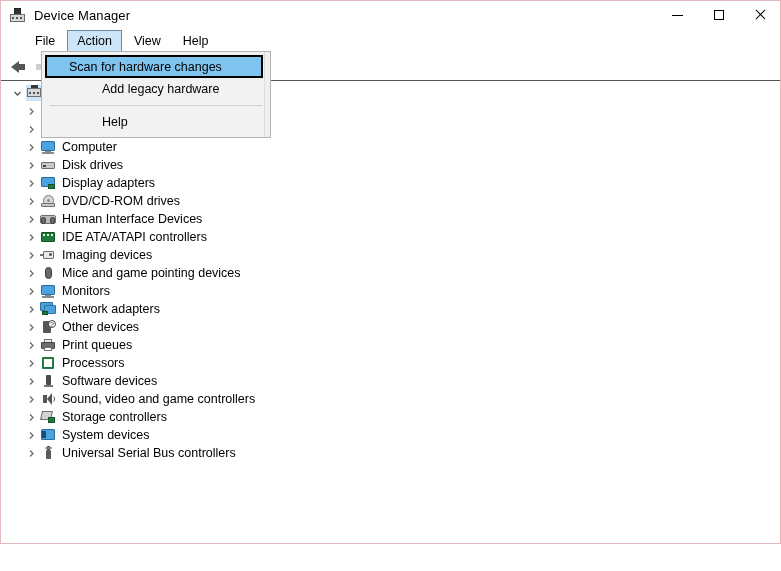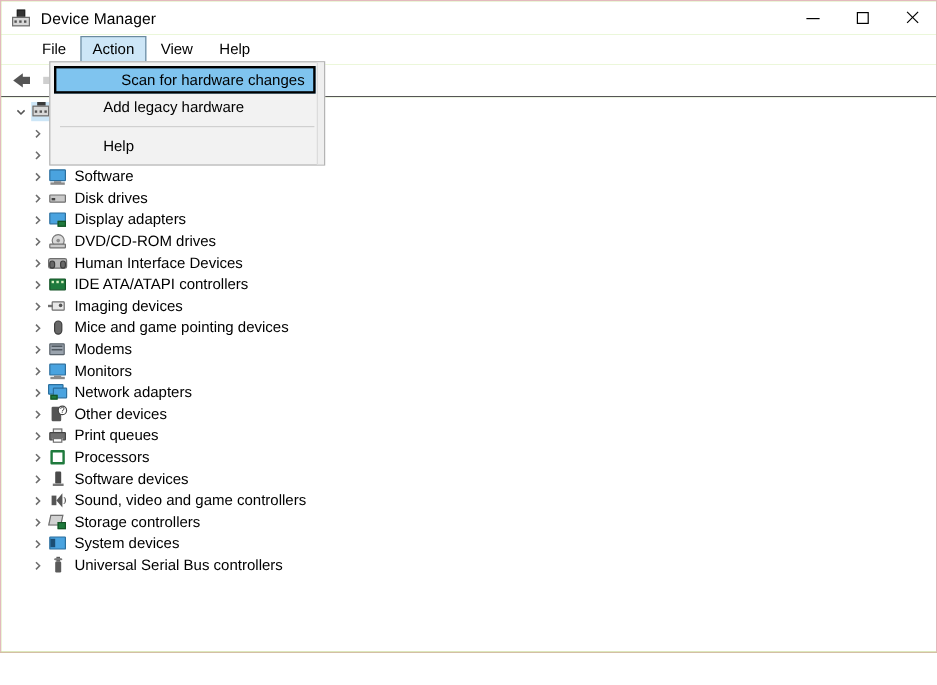--- a/index.html
+++ b/index.html
@@ -192,30 +192,30 @@
     border:1px solid #b4b4b4;
     z-index:60;
     box-sizing:border-box;
     padding:3px 0 4px 0;
   }
   #dropdown-scroll{
     position:absolute;right:0;top:0;bottom:0;width:5px;background:#efefef;border-left:1px solid #dcdcdc;
   }
   .dd-item{
     height:22px;display:flex;align-items:center;
-    padding-left:44px;
+    padding-left:60px;
     font-size:12.5px;color:#000;
     box-sizing:border-box;
   }
   .dd-item.highlight{
     background:#7fc4ef;
     border:2px solid #000;
     margin:0 7px 0 3px;
     height:23px;
-    padding-left:54px;
+    padding-left:22px;
   }
   .dd-sep{
     height:1px;background:#d0d0d0;margin:5px 8px 5px 8px;
   }
   
   #statusbar{
     height:27px;flex:0 0 27px;
     background:#f0f0f0;
     border-top:1px solid #c8c8c8;
     display:flex;align-items:stretch;
@@ -322,21 +322,21 @@
         <span class="chev">
             <svg width="9" height="9" viewBox="0 0 9 9">
               <polyline points="3,1.5 6,4.5 3,7.5" fill="none" stroke="#6d6d6d" stroke-width="1.3"></polyline>
             </svg>
           </span>
         <span class="ticon">
             <span class="mon"></span>
             <span class="mon-stand"></span>
             <span class="mon-base"></span>
           </span>
-        <span class="tlabel">Software</span>
+        <span class="tlabel">Computer</span>
       </div>
 
       <div class="tnode child">
         <span class="chev">
             <svg width="9" height="9" viewBox="0 0 9 9">
               <polyline points="3,1.5 6,4.5 3,7.5" fill="none" stroke="#6d6d6d" stroke-width="1.3"></polyline>
             </svg>
           </span>
         <span class="ticon">
             <span class="drive"></span>
@@ -421,32 +421,20 @@
             <svg width="9" height="9" viewBox="0 0 9 9">
               <polyline points="3,1.5 6,4.5 3,7.5" fill="none" stroke="#6d6d6d" stroke-width="1.3"></polyline>
             </svg>
           </span>
         <span class="ticon">
             <span class="mouse"></span>
           </span>
         <span class="tlabel">Mice and game pointing devices</span>
       </div>
 
-      <div class="tnode child">
-        <span class="chev">
-            <svg width="9" height="9" viewBox="0 0 9 9">
-              <polyline points="3,1.5 6,4.5 3,7.5" fill="none" stroke="#6d6d6d" stroke-width="1.3"></polyline>
-            </svg>
-          </span>
-        <span class="ticon">
-            <span class="modem"></span>
-            <span class="modem-s"></span>
-          </span>
-        <span class="tlabel">Modems</span>
-      </div>
 
       <div class="tnode child">
         <span class="chev">
             <svg width="9" height="9" viewBox="0 0 9 9">
               <polyline points="3,1.5 6,4.5 3,7.5" fill="none" stroke="#6d6d6d" stroke-width="1.3"></polyline>
             </svg>
           </span>
         <span class="ticon">
             <span class="mon"></span>
             <span class="mon-stand"></span>

